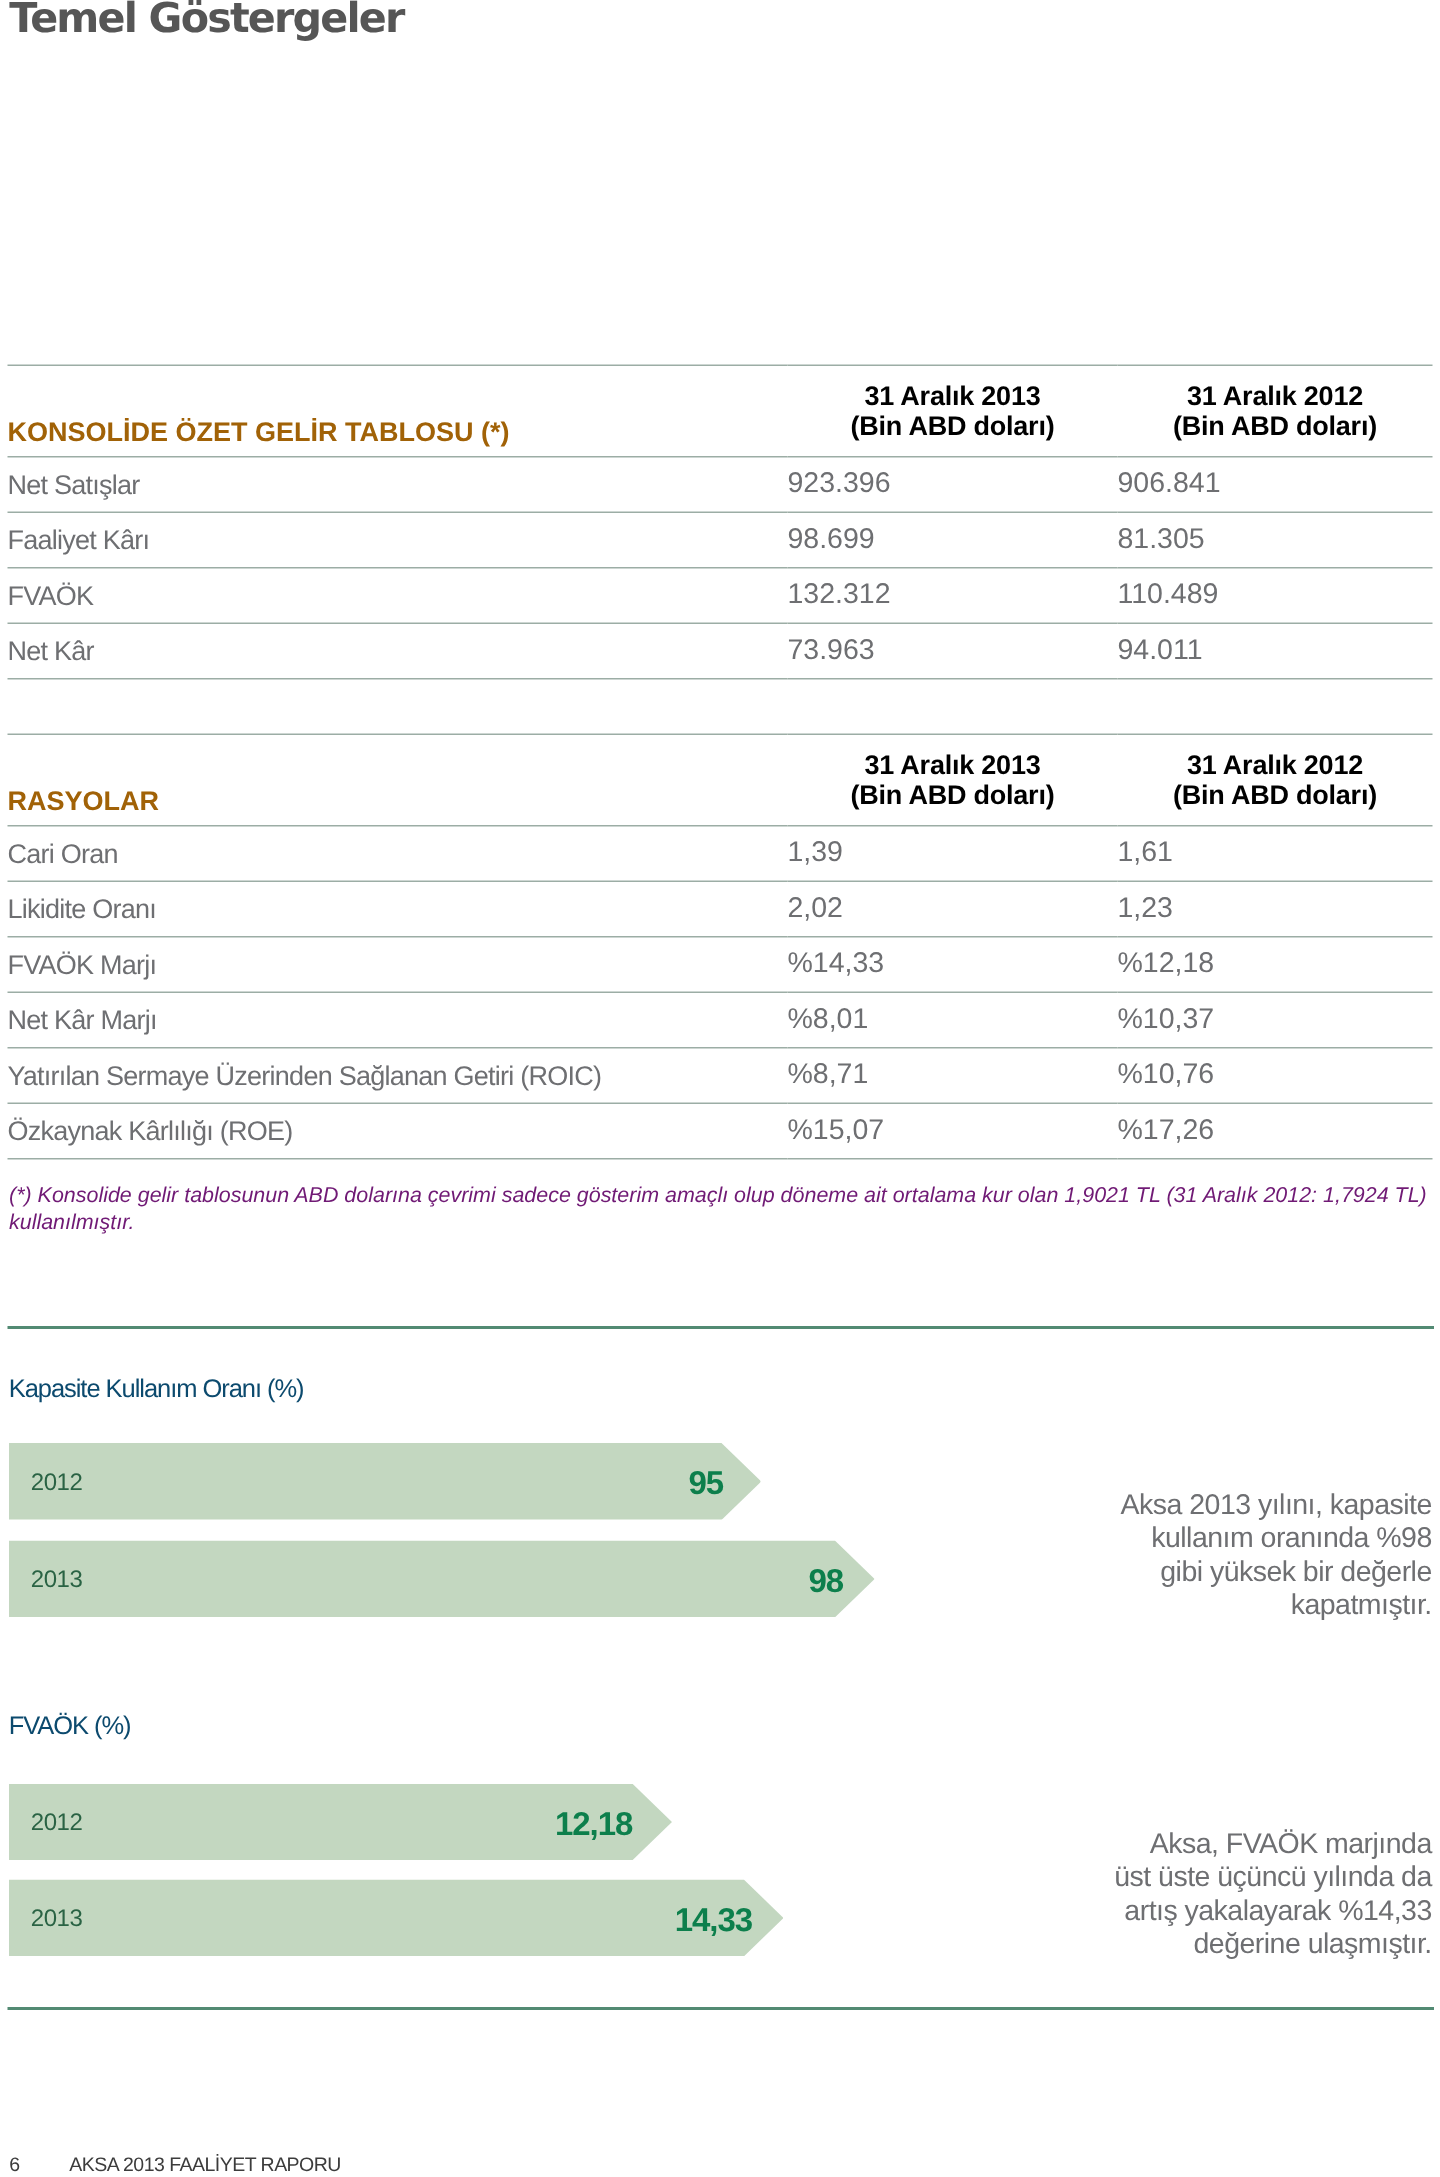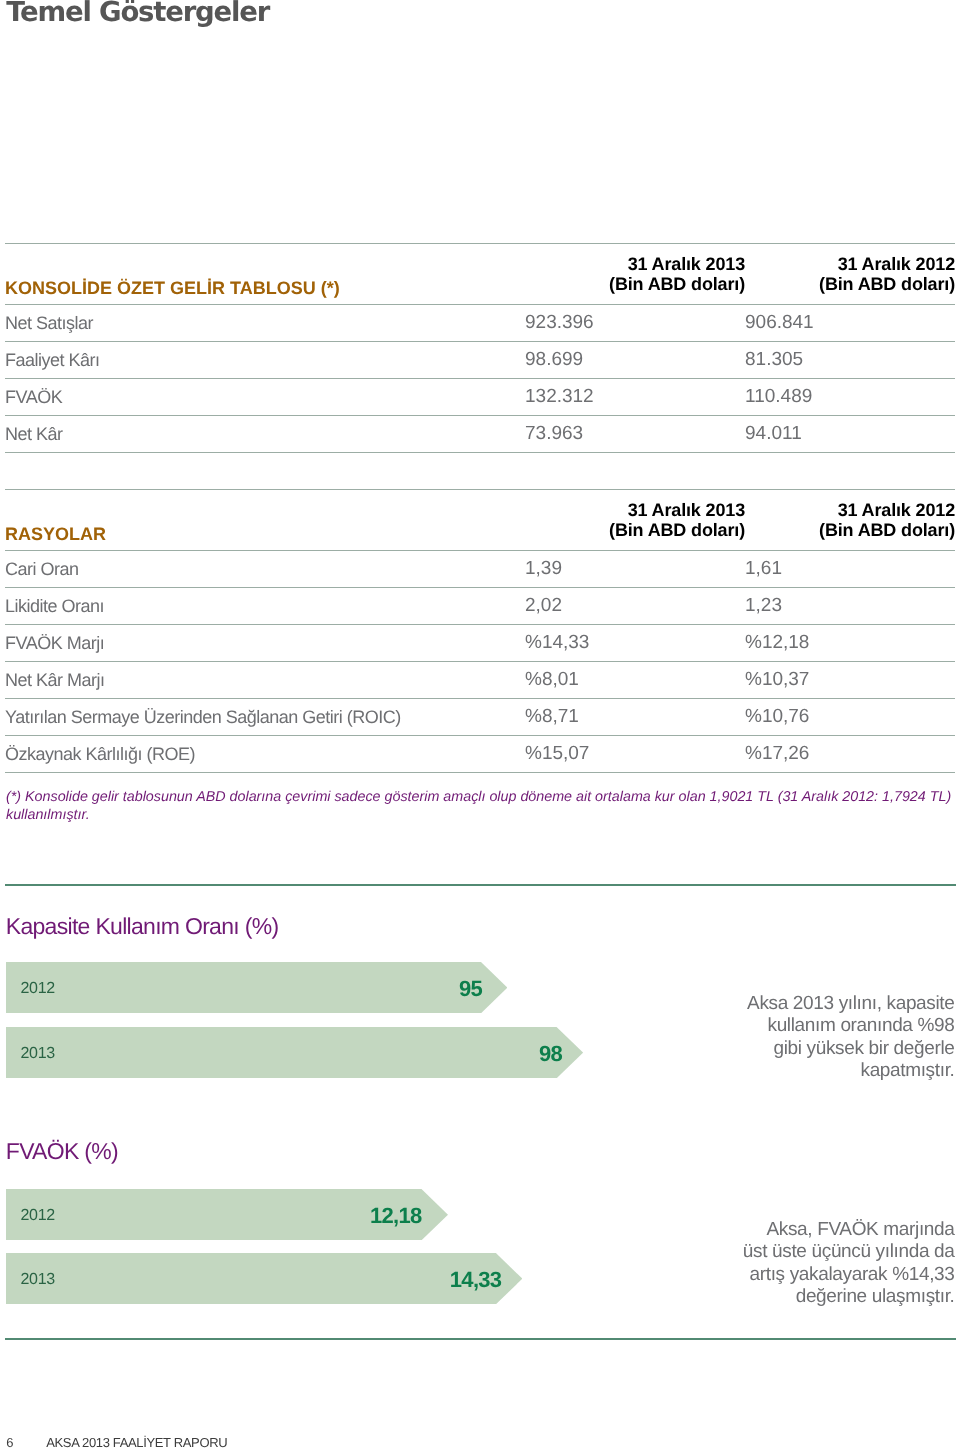--- a/index.html
+++ b/index.html
@@ -17,32 +17,32 @@
   .tbl col.c-label{width:520px;}
   .tbl col.c-v1{width:220px;}
   .tbl col.c-v2{width:210px;}
   .tbl td{padding:0;border:0;vertical-align:bottom;box-sizing:border-box;}
 
   .tbl td.rule{border-top:1px solid #9cada5;}
 
   .hdr-row td{height:61px;padding:0;}
   .hdr-title{font-weight:bold;font-size:18px;color:#a16207;letter-spacing:0px;line-height:19px;
      padding-bottom:6px !important;}
-  .hdr-col{font-weight:bold;font-size:18px;color:#000;text-align:right;line-height:20.6px;
+  .hdr-col{font-weight:bold;font-size:18px;color:#000;text-align:center;line-height:20.6px;
      padding-bottom:9px !important;letter-spacing:-0.15px;}
 
   .body-row td{height:37px;line-height:20px;}
   .lbl{font-size:18px;letter-spacing:-0.5px;color:#6e6f72;padding-bottom:8px !important;}
   .val{font-size:19px;color:#6e6f72;padding-bottom:8px !important;}
 
   .footnote{position:absolute;left:6px;width:946px;font-size:14.3px;font-style:italic;
      color:#701a75;line-height:18.7px;}
 
   
-  .chart-title{position:absolute;left:5.8px;font-size:23px;color:#701a75;letter-spacing:-0.7px;white-space:nowrap;line-height:20px;}
+  .chart-title{position:absolute;left:5.8px;font-size:17px;color:#0c4a6e;letter-spacing:-0.7px;white-space:nowrap;line-height:20px;}
   .bar{position:absolute;height:51px;}
   .bar svg{display:block;}
   .bar .yr{position:absolute;left:15px;top:calc(50% + 1.5px);transform:translateY(-50%);
      font-size:16px;letter-spacing:-0.3px;color:#2a6344;line-height:1;}
   .bar .vl{position:absolute;top:calc(50% + 1.5px);transform:translateY(-50%);
      font-size:22px;font-weight:bold;letter-spacing:-0.7px;color:#0d7f4c;line-height:1;text-align:center;}
   .chart-note{position:absolute;text-align:right;font-size:19px;color:#6e6f72;
      line-height:22.3px;letter-spacing:-0.35px;}
 
   .footer{position:absolute;left:6.2px;top:1436px;font-size:13px;letter-spacing:-0.35px;

